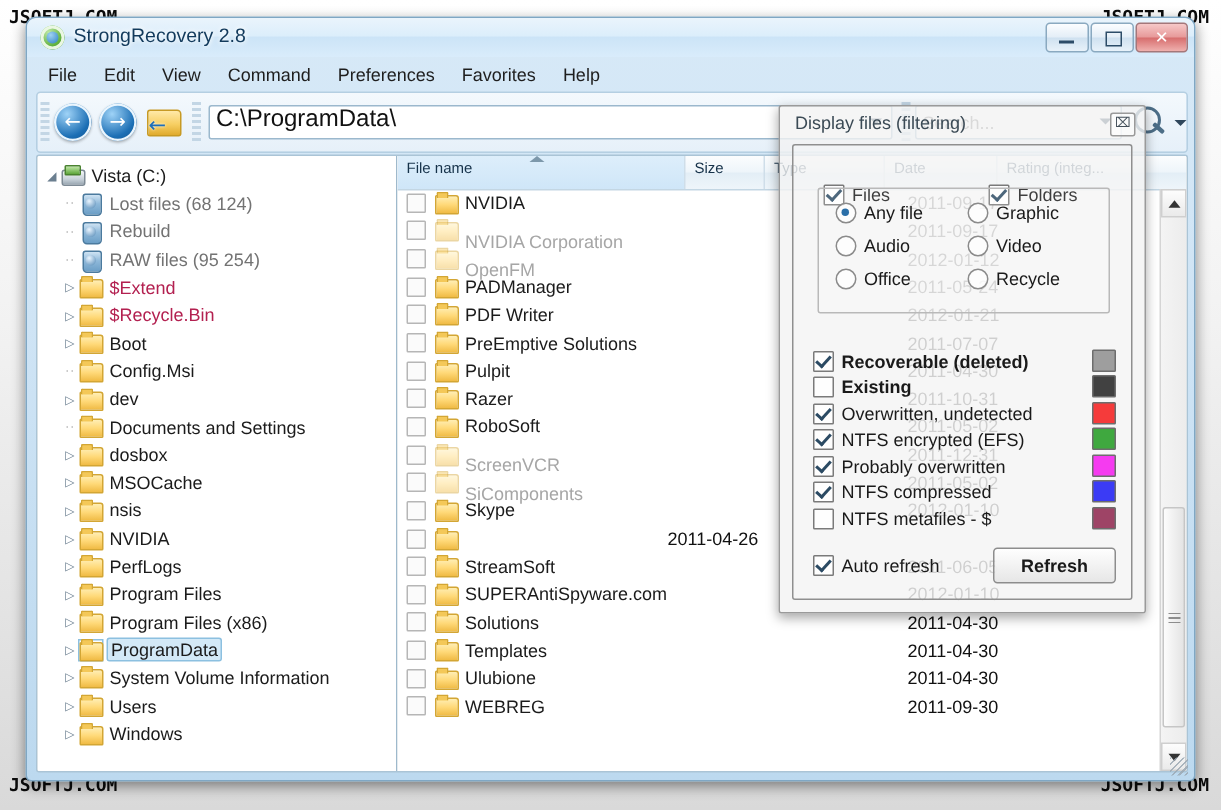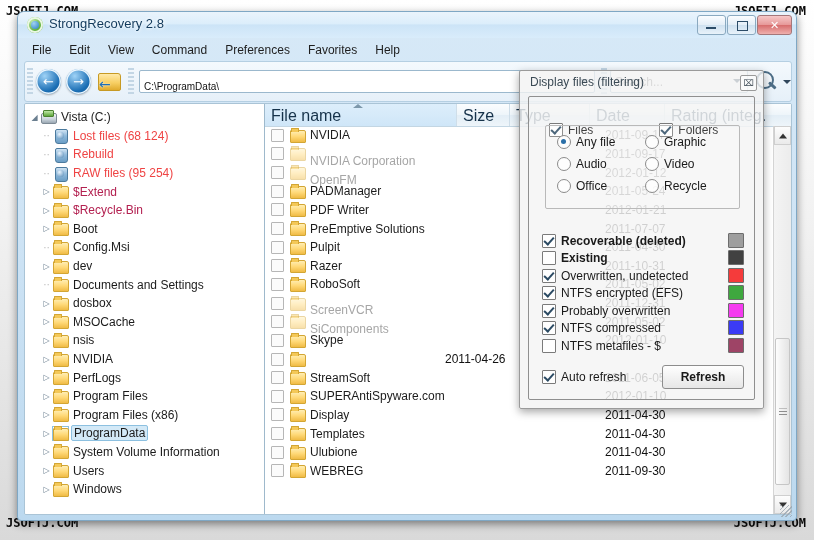--- a/index.html
+++ b/index.html
@@ -90,21 +90,21 @@
     color:#fff;font-size:13px;font-family:"DejaVu Sans",sans-serif;line-height:1;}
   .upbtn{width:26px;height:25px;margin-right:4px;position:relative;cursor:pointer;}
   .upbtn .f{position:absolute;left:2px;top:4px;width:21px;height:16px;border-radius:2px 3px 2px 2px;
     background:linear-gradient(180deg,#ffe9a8 0%,#f7cf63 55%,#e0ab2e 100%);
     border:1px solid #c79a24;}
   .upbtn .a{position:absolute;left:3px;top:7px;color:#1f6fb8;font-size:14px;font-family:"DejaVu Sans",sans-serif;
     text-shadow:0 0 2px #fff;}
   .addr-wrap{flex:1;display:flex;align-items:center;margin:0 4px 0 2px;min-width:0;}
   .addr{
     flex:1;height:21px;border:1px solid #9bb8cd;background:#fff;border-radius:2px;
-    display:flex;align-items:flex-end;padding:0 4px;font-size:10px;color:#111;position:relative;
+    display:flex;align-items:flex-start;padding:0 4px;font-size:16px;color:#111;position:relative;
   }
   .addr .caret{position:absolute;right:6px;top:8px;width:0;height:0;
     border-left:4px solid transparent;border-right:4px solid transparent;border-top:4px solid #30475c;}
   .search-wrap{display:flex;align-items:center;}
   .search{
     width:128px;height:21px;border:1px solid #9bb8cd;background:#fff;border-radius:2px;
     display:flex;align-items:center;padding:0 4px;font-size:12px;color:#767676;position:relative;
   }
   .search .caret{position:absolute;right:6px;top:8px;width:0;height:0;
     border-left:4px solid transparent;border-right:4px solid transparent;border-top:4px solid #30475c;}
@@ -151,31 +151,31 @@
   .ico.drive::before{
     content:"";position:absolute;left:1px;top:3px;width:14px;height:9px;border-radius:2px;
     background:linear-gradient(180deg,#f4f6f8 0%,#c8d2da 60%,#9aa7b2 100%);
     border:1px solid #7d8a95;
   }
   .ico.drive::after{
     content:"";position:absolute;left:3px;top:0px;width:9px;height:5px;border-radius:1px;
     background:linear-gradient(180deg,#bfe7a6,#5ea63c);border:1px solid #4a8230;
   }
   .tlabel{color:#1b1b1b;}
-  .tlabel.blue{color:#ef4444;}
+  .tlabel.blue{color:#737373;}
   .tlabel.red{color:#b32050;}
   .trow.sel .tlabel{background:#d3e9f7;border:1px solid #8cc0e0;padding:0 2px;margin:18px -2px;border-radius:2px;}
   .trow.sel .ico{outline:1px solid #8cc0e0;outline-offset:-1px;}
 
   
   .list-pane{flex:1;background:#fff;position:relative;overflow:hidden;}
   .lheader{
     display:flex;height:22px;
     background:linear-gradient(180deg,#fbfdfe 0%,#eef5fa 48%,#e3eef6 52%,#eef5fa 100%);
-    border-bottom:1px solid #c3d6e3;font-size:16px;color:#16324a;position:relative;
+    border-bottom:1px solid #c3d6e3;font-size:10px;color:#16324a;position:relative;
   }
   .lheader .hc{
     padding:3px 6px;border-right:1px solid #cfdee9;box-sizing:border-box;white-space:nowrap;overflow:hidden;cursor:pointer;
   }
   .lheader .hc.name{width:192px;background:linear-gradient(180deg,#ddeefb,#cfe6f8);position:relative;}
   .lheader .hc.size{width:53px;}
   .lheader .hc.type{width:80px;}
   .lheader .hc.date{width:75px;}
   .lheader .hc.rating{width:100px;border-right:none;}
   .sort-arrow{position:absolute;left:88px;top:0px;width:0;height:0;
@@ -599,21 +599,21 @@
             <span class="cb"></span>
             <span class="ico folder fico"></span>
             <span class="fname">SUPERAntiSpyware.com</span>
             <span class="fsize"></span>
             <span class="ftype"></span>
             <span class="fdate">2012-01-10</span>
           </div>
           <div class="frow">
             <span class="cb"></span>
             <span class="ico folder fico"></span>
-            <span class="fname">Display</span>
+            <span class="fname">Solutions</span>
             <span class="fsize"></span>
             <span class="ftype"></span>
             <span class="fdate">2011-04-30</span>
           </div>
           <div class="frow">
             <span class="cb"></span>
             <span class="ico folder fico"></span>
             <span class="fname">Templates</span>
             <span class="fsize"></span>
             <span class="ftype"></span>

